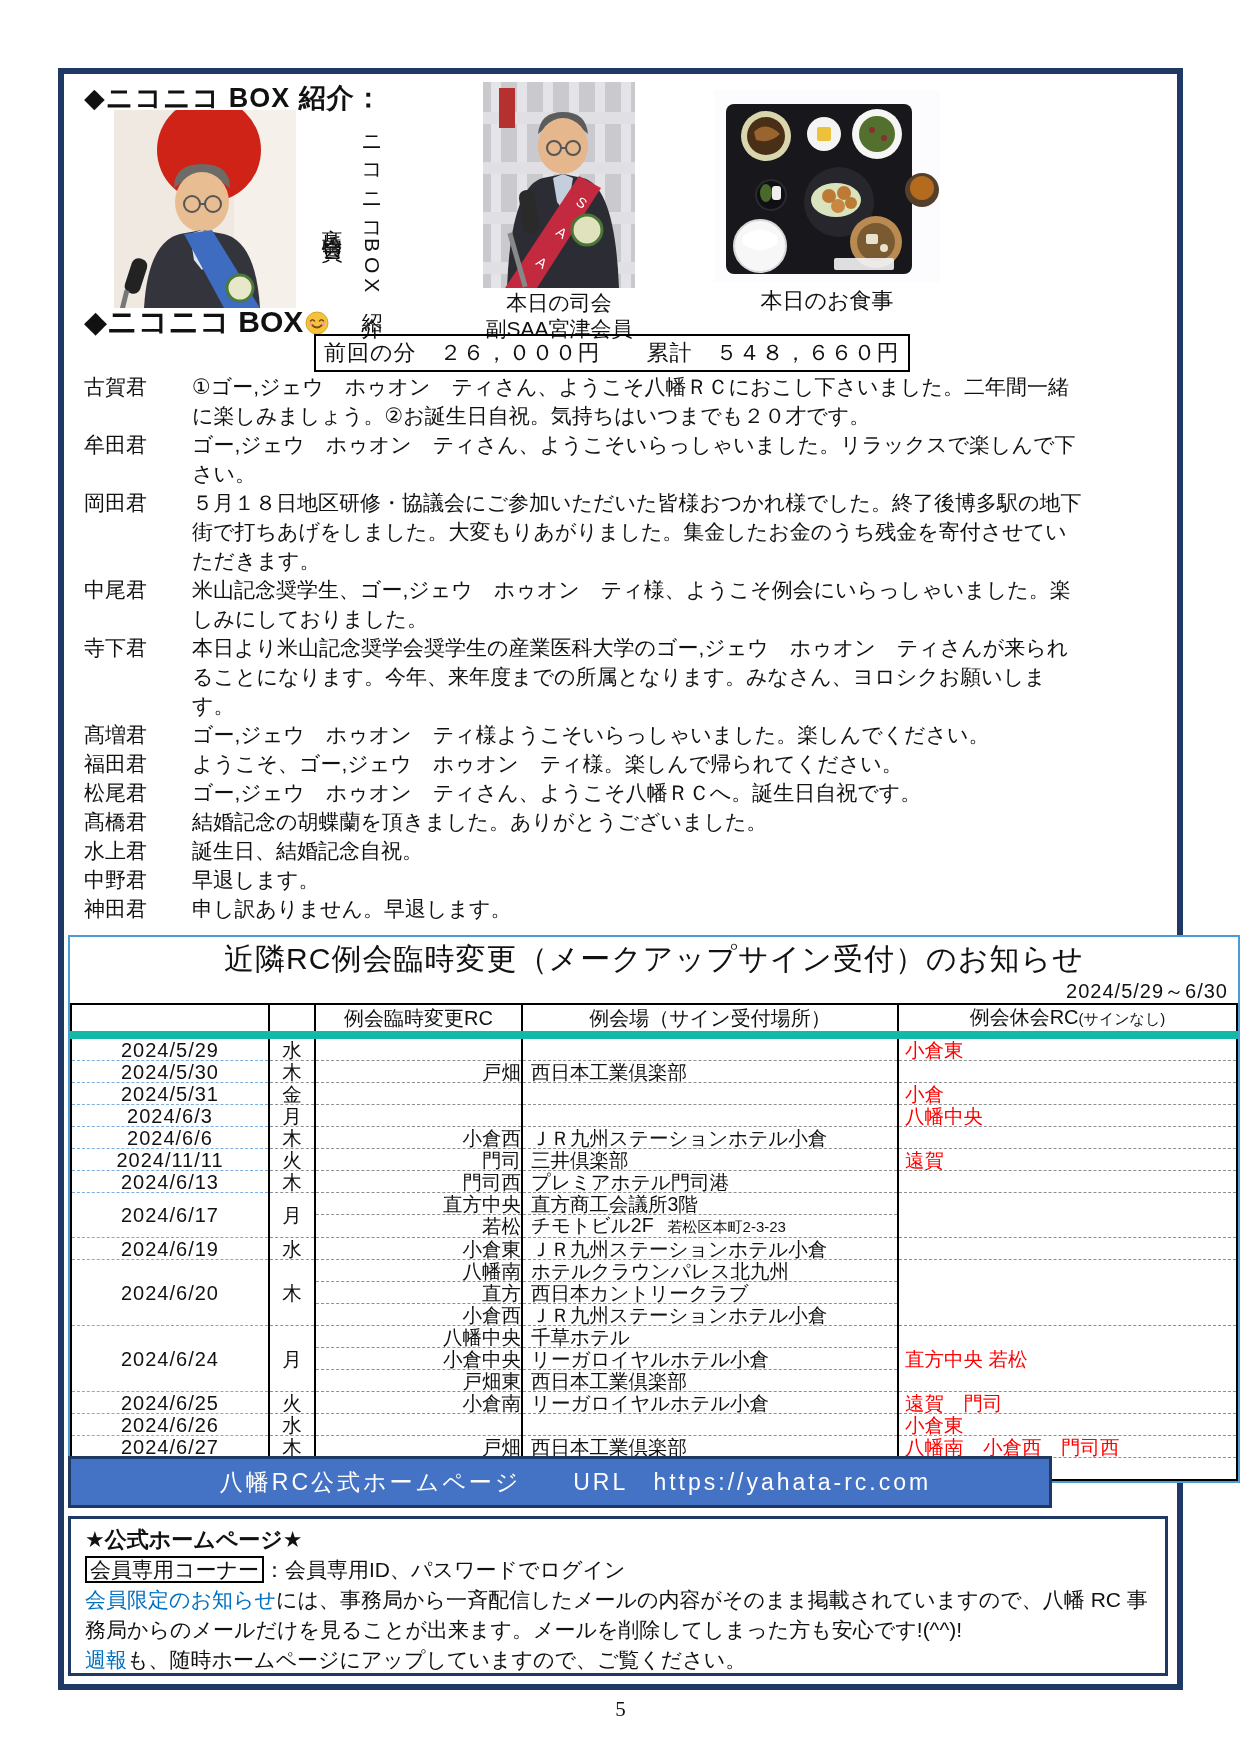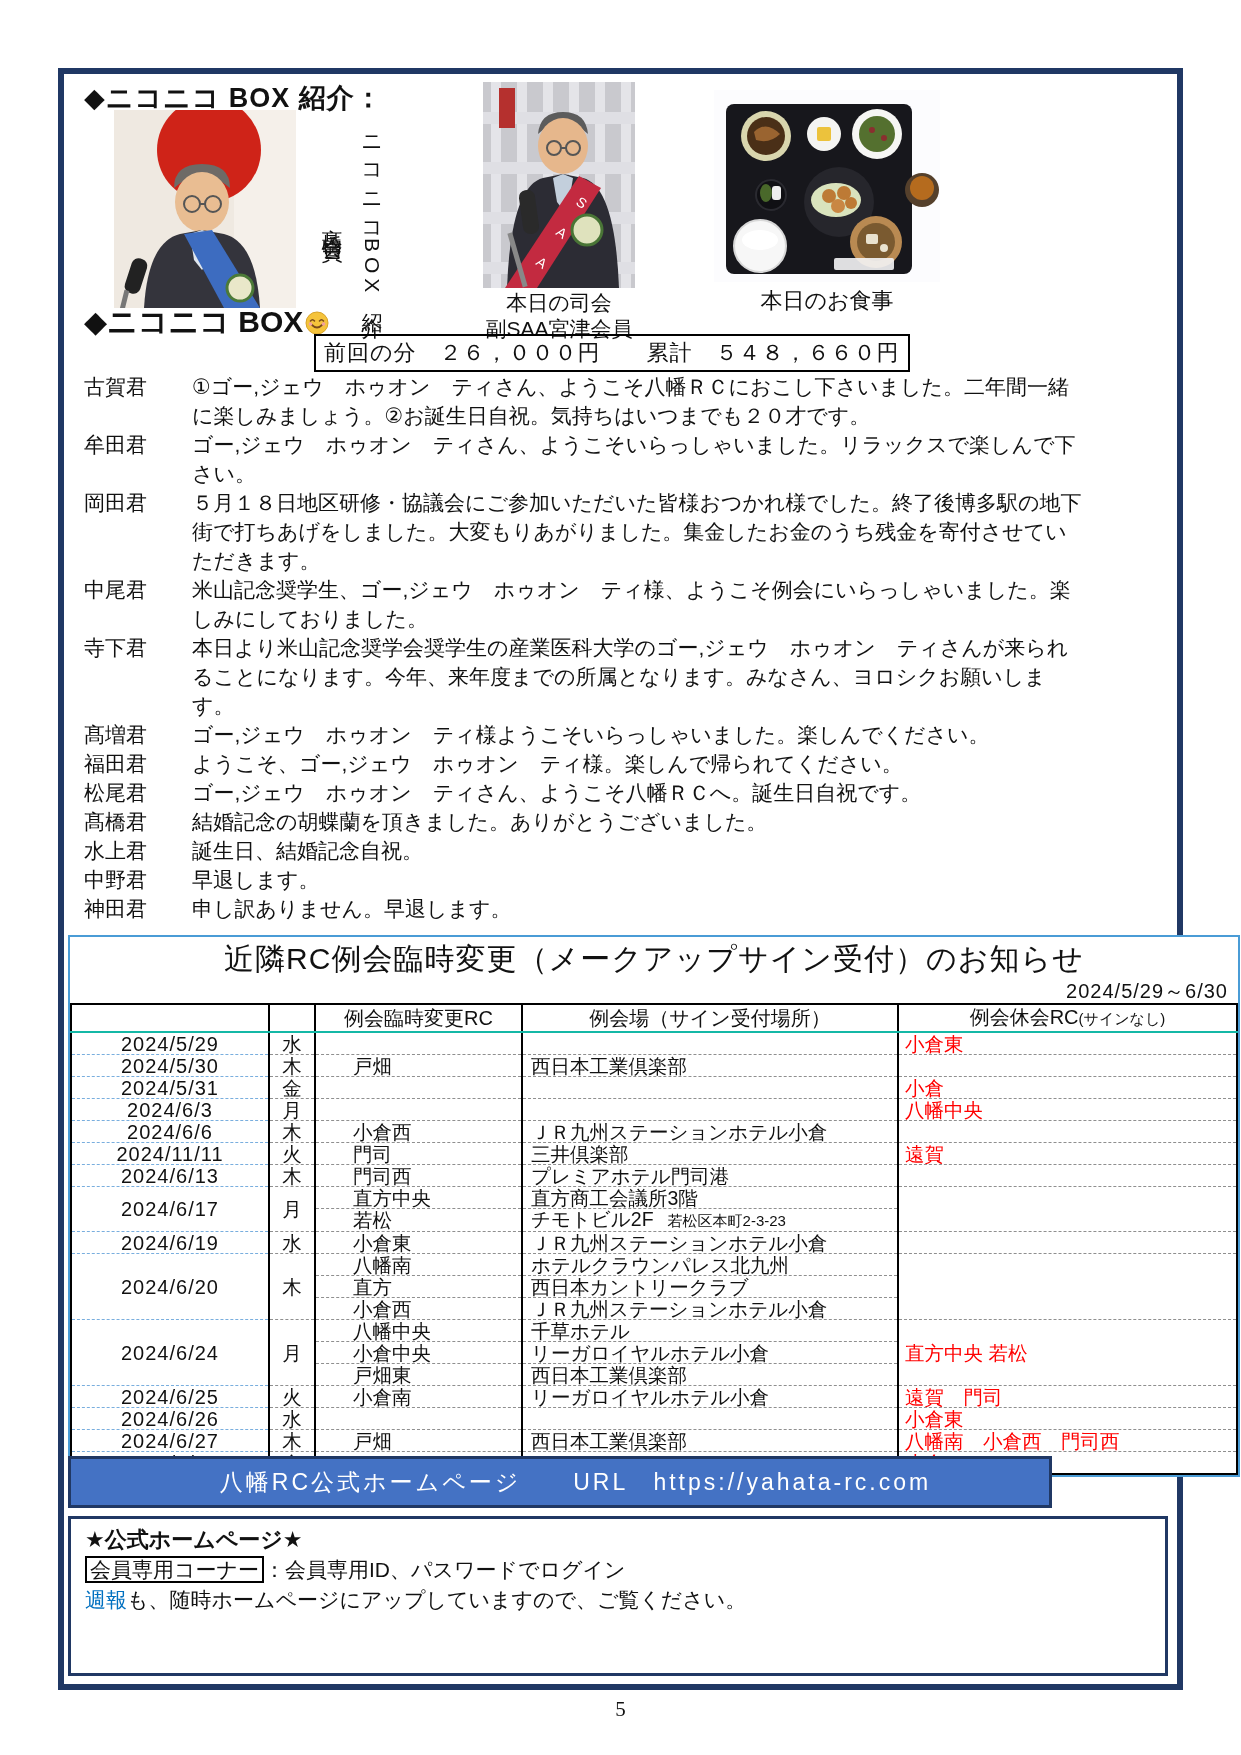--- a/index.html
+++ b/index.html
@@ -28,30 +28,30 @@
   .entry{display:flex;font-size:21px;line-height:29px;}
   .entry-name{width:92px;flex:none;}
   .entry-msg{width:895px;flex:none;margin-left:16px;}
 
   
   .announce{left:4px;top:861px;width:1172px;border:2px solid #4A9CD6;box-sizing:border-box;background:#fff;}
   .announce-title{text-align:center;font-size:30px;line-height:40px;margin-top:2px;letter-spacing:1px;}
   .announce-period{text-align:right;font-size:20px;line-height:24px;padding-right:10px;letter-spacing:1px;}
   table.sched{width:100%;border-collapse:collapse;table-layout:fixed;border:2px solid #000;}
   .sched th{font-weight:normal;font-size:20px;height:26px;line-height:24px;padding:0;
-            border-bottom:2px solid #14b8a6;overflow:hidden;white-space:nowrap;}
+            border-bottom:8px solid #14b8a6;overflow:hidden;white-space:nowrap;}
   .sched td{font-size:19.5px;height:21px;line-height:20px;padding:0;overflow:hidden;
             white-space:nowrap;vertical-align:middle;}
   .sched .col-day,.sched .col-venue{border-left:2px solid #000;border-right:2px solid #000;}
   .sched tbody td{border-top:1px dashed #8f8f8f;}
   .sched tbody td.col-date{border-top:1px dashed #79aede;}
   .sched tbody tr:first-child td{border-top:none;}
   td.col-date{text-align:center;font-size:20px;letter-spacing:1px;}
   td.col-day{text-align:center;}
-  td.col-rc{padding-left:37px;}
+  td.col-rc{padding-left:37px;text-align:right;}
   td.col-venue{padding-left:8px;}
   td.col-closed{color:#FF0000;padding-left:6px;}
   .vnote{font-size:15px;margin-left:14px;}
   .small-note{font-size:15px;}
 
   
   .banner{left:4px;top:1382px;width:984px;height:52px;border:3px solid #203864;box-sizing:border-box;
           background:#4472C4;color:#fff;text-align:center;font-size:23px;line-height:46px;letter-spacing:3px;padding-left:31px;}
   .footerbox{left:4px;top:1442px;width:1100px;height:160px;border:3px solid #203864;box-sizing:border-box;
              padding:6px 14px;font-size:21px;line-height:30px;}
@@ -387,19 +387,22 @@
     <div class="banner">
       <span>八幡RC公式ホームページ　　URL　https://yahata-rc.com</span>
     </div>
 
     <div class="footerbox">
       <div class="f-line1">★公式ホームページ★</div>
       <div>
         <span class="boxed">会員専用コーナー</span><span>：会員専用ID、パスワードでログイン</span>
       </div>
       <div>
+        <span class="blue">会員限定のお知らせ</span><span>には、事務局から一斉配信したメールの内容がそのまま掲載されていますので、八幡 RC 事務局からのメールだけを見ることが出来ます。メールを削除してしまった方も安心です!(^^)!</span>
+      </div>
+      <div>
         <span class="blue">週報</span><span>も、随時ホームページにアップしていますので、ご覧ください。</span>
       </div>
     </div>
   </div>
 
   <div class="pagenum">5</div>
 </div>
 
 </body></html>

